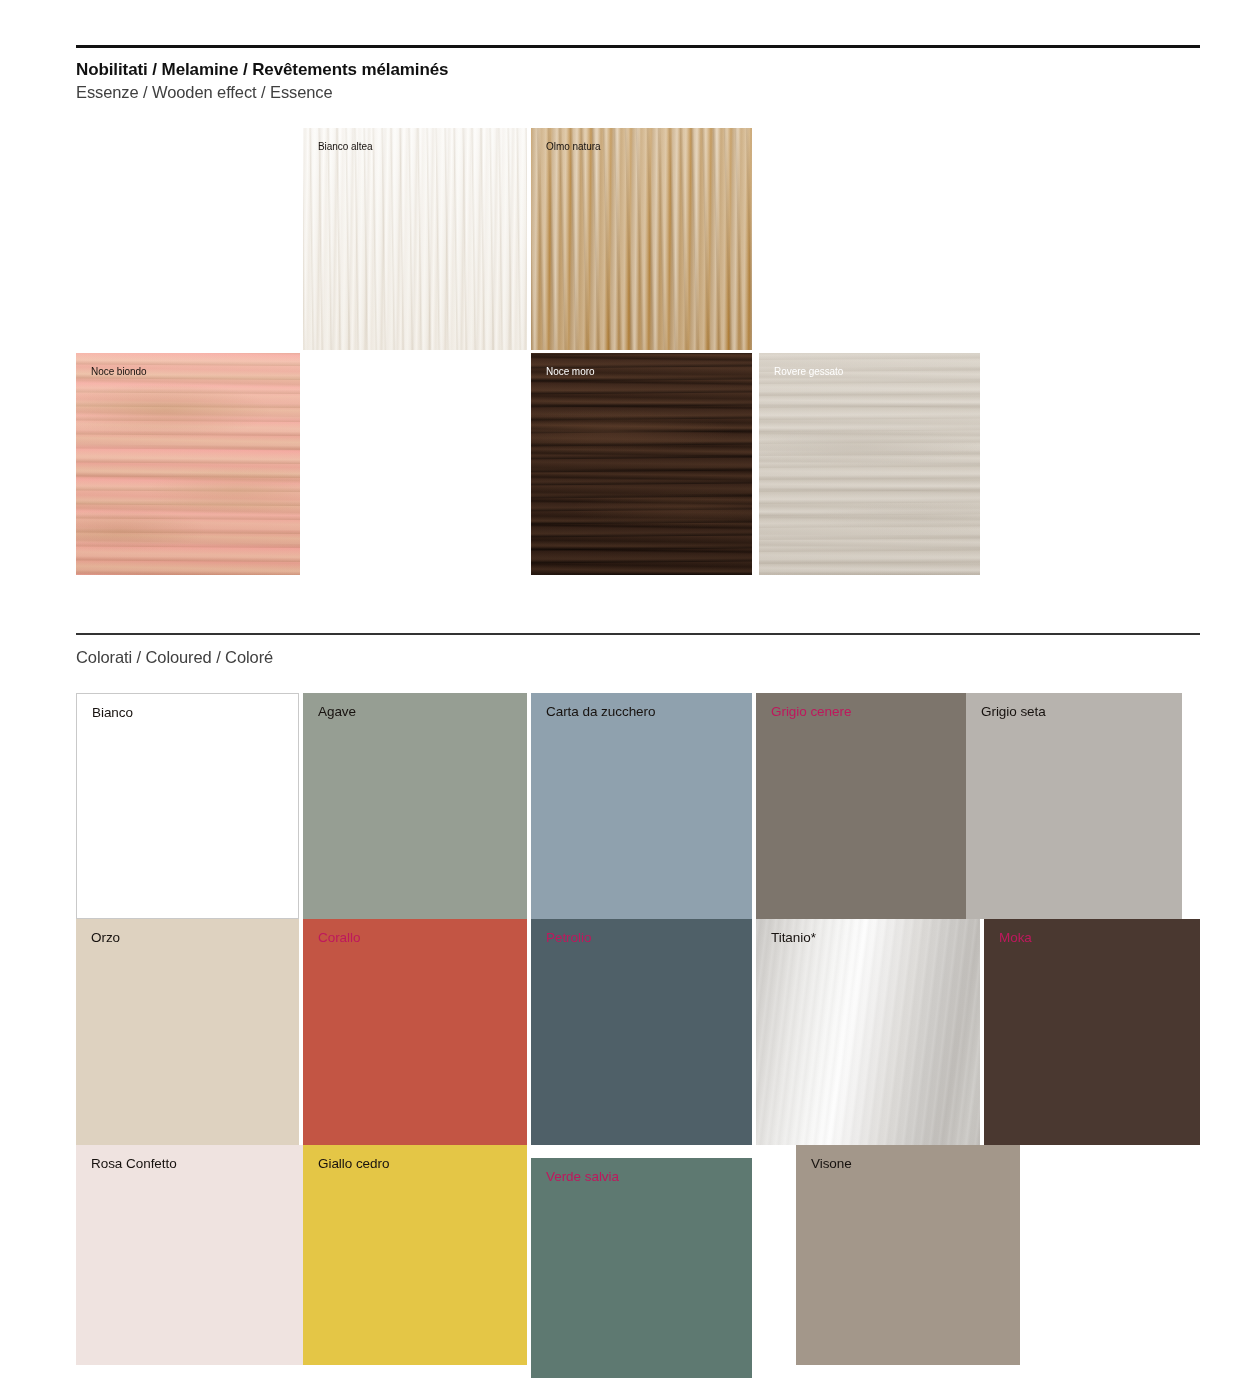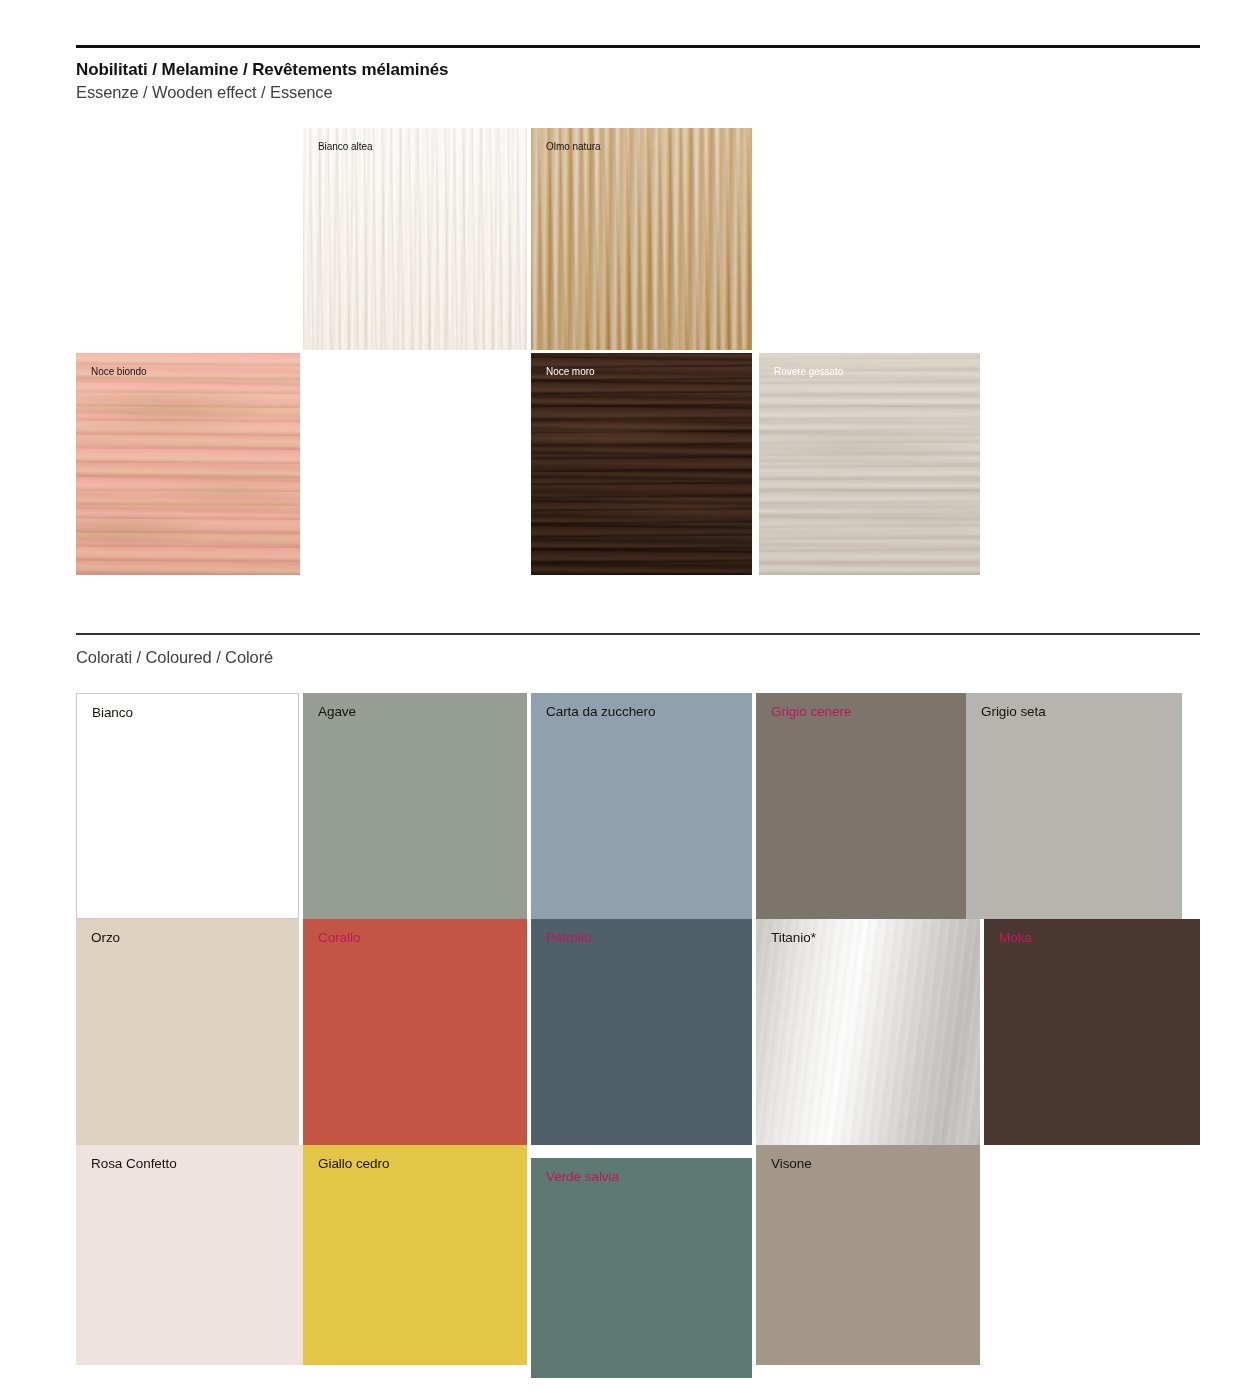--- a/index.html
+++ b/index.html
@@ -357,18 +357,18 @@
   <div class="c-swatch" style="left:303px; top:1145px; width:224px; height:220px;">
     <div class="fill" style="background:#e4c646;"></div>
     <span class="label dark">Giallo cedro</span>
   </div>
 
   <div class="c-swatch" style="left:531px; top:1145px; width:221px; height:220px;margin-top:13px;">
     <div class="fill" style="background:#5e7971;"></div>
     <span class="label light">Verde salvia</span>
   </div>
 
-  <div class="c-swatch" style="left:756px; top:1145px; width:224px; height:220px;">
+  <div class="c-swatch" style="left:796px; top:1145px; width:224px; height:220px;">
     <div class="fill" style="background:#a3978a;"></div>
     <span class="label dark">Visone</span>
   </div>
 
 </div>
 
 </body></html>

